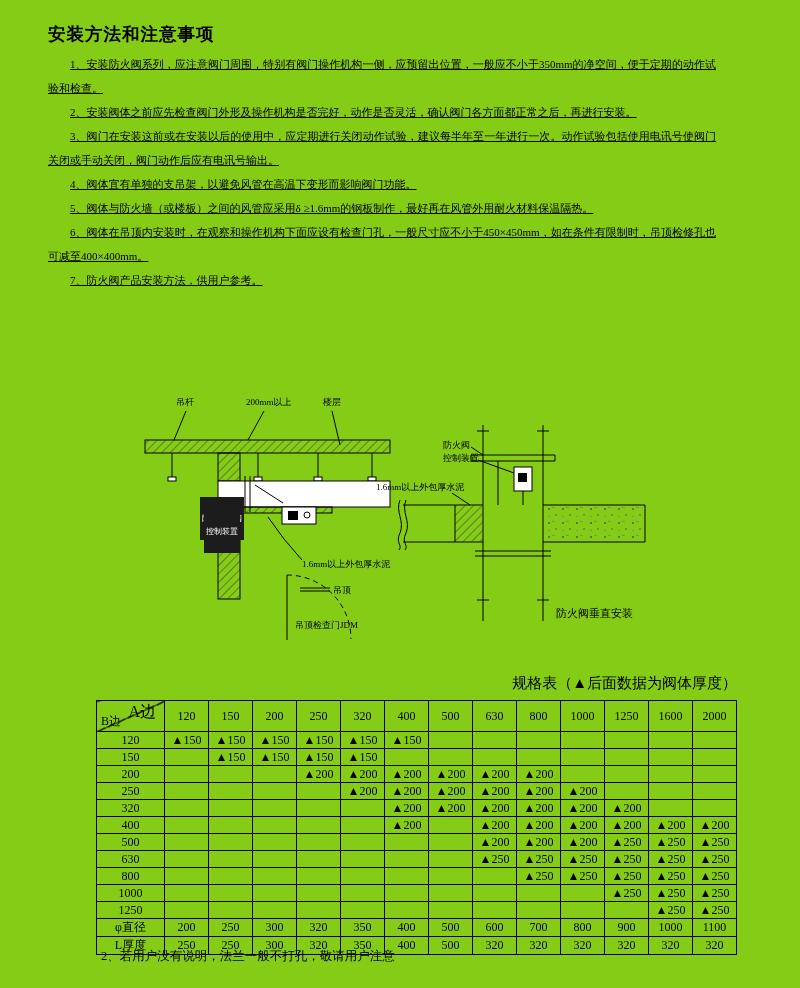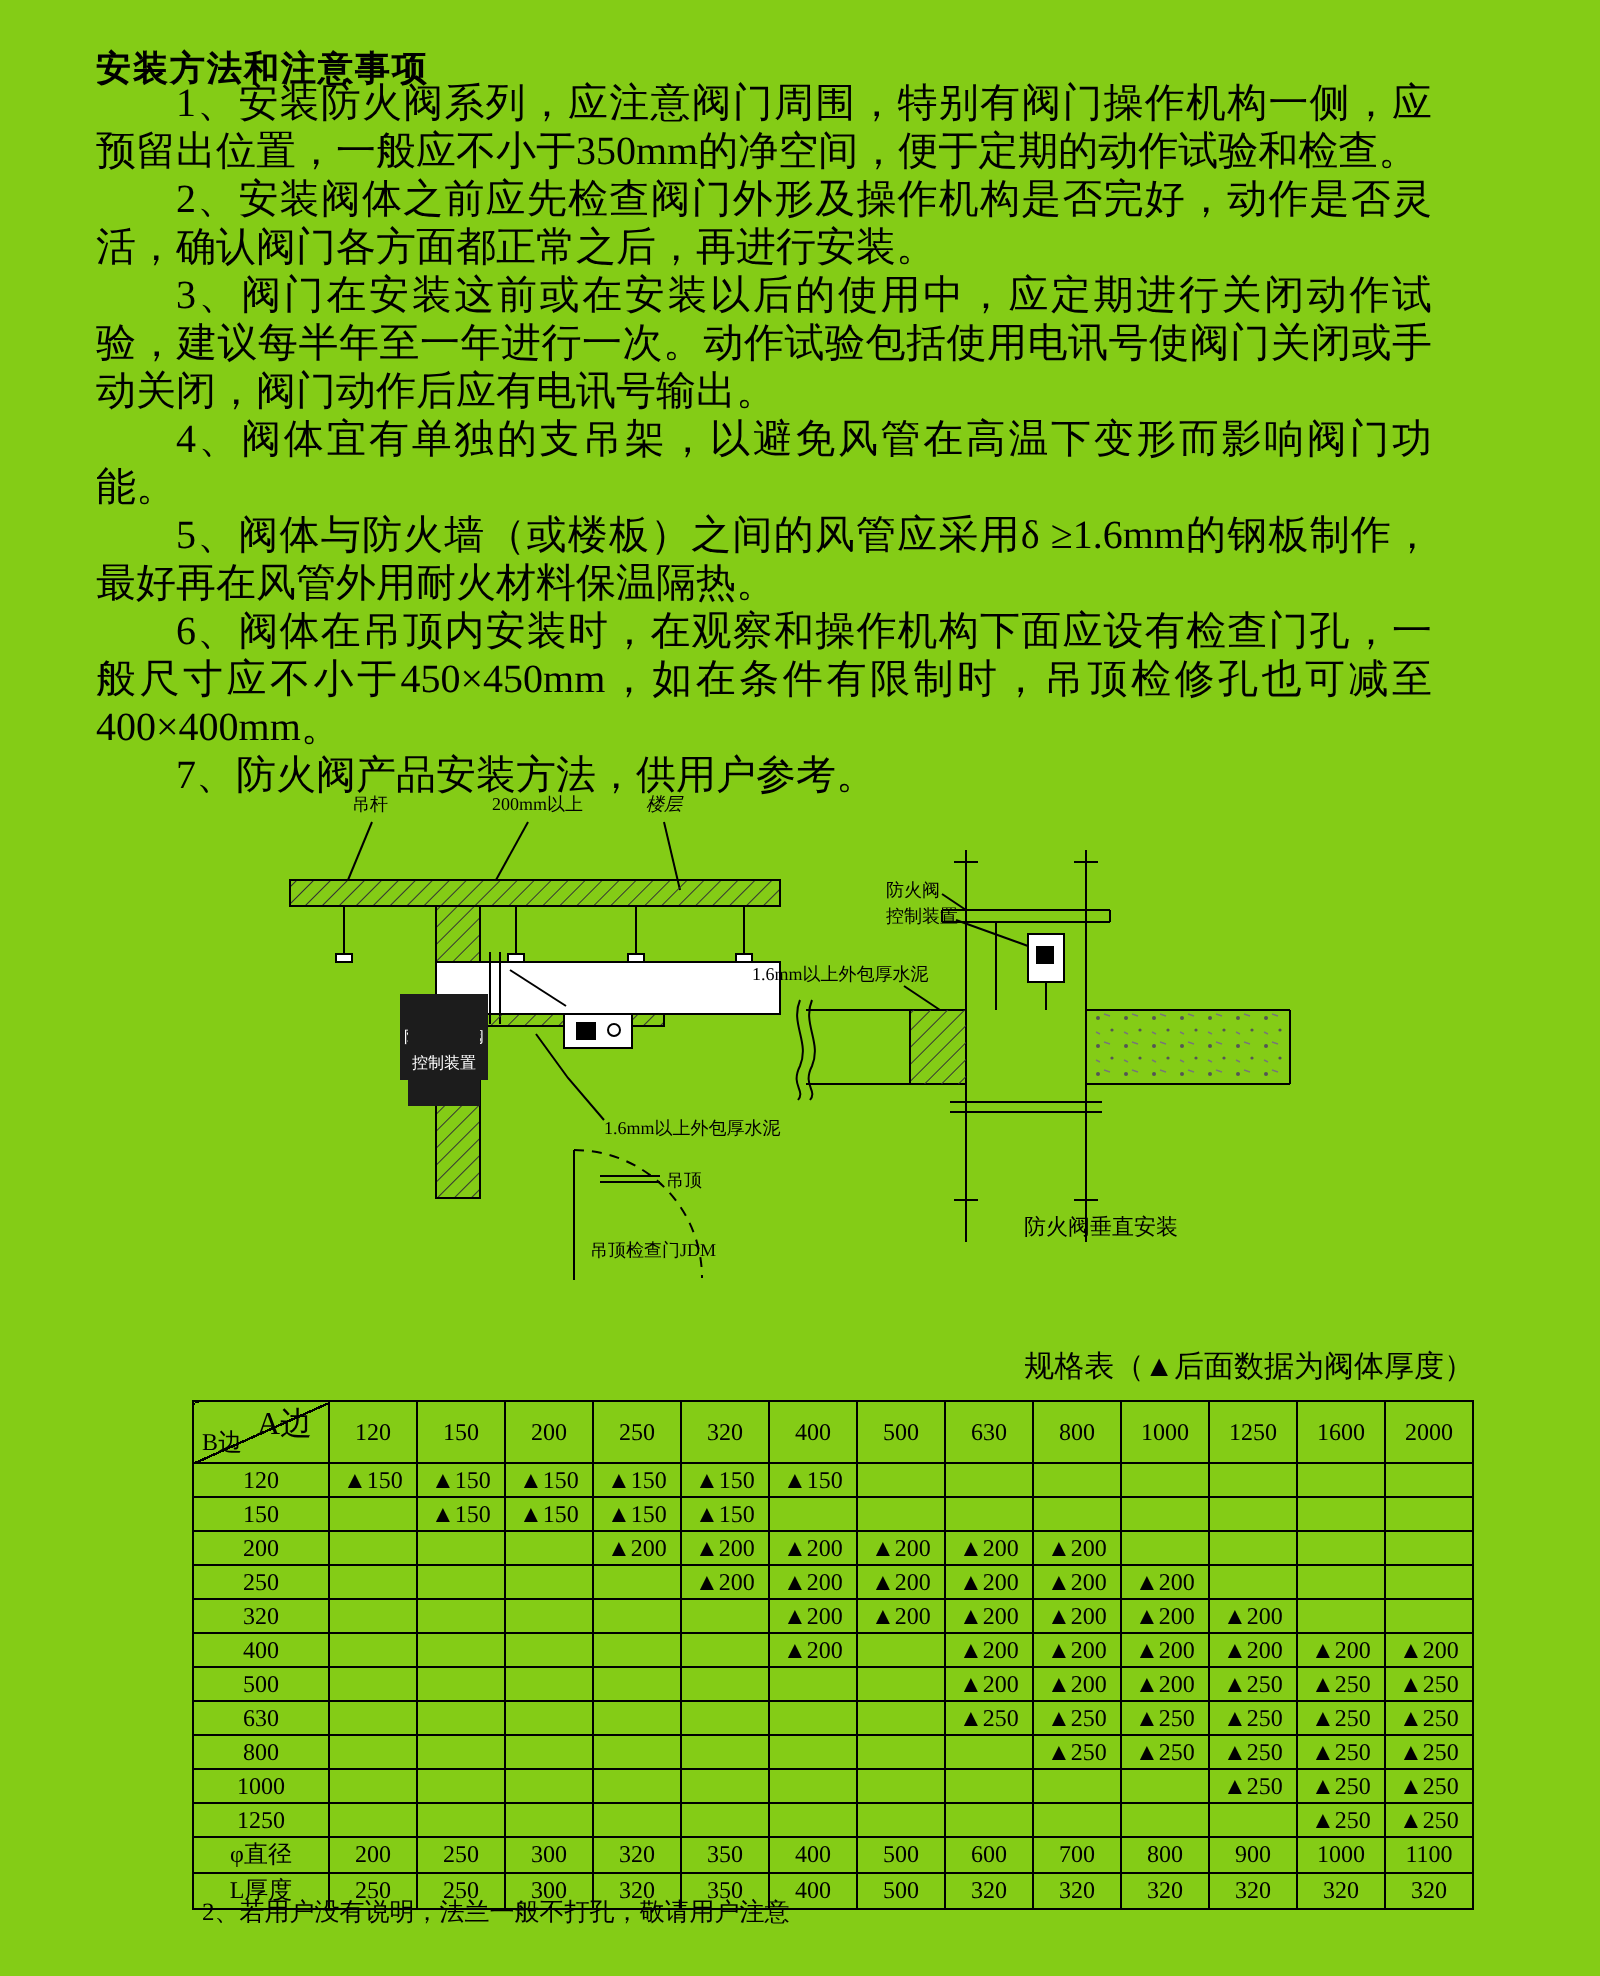--- a/index.html
+++ b/index.html
@@ -1,24 +1,24 @@
 <!DOCTYPE html>
 <html><head>
 <meta charset="utf-8">
 <style>
   html,body{margin:0;padding:0;background:#fff;}
   .page{position:relative;width:800px;height:988px;background:#84cc16;color:#000;
         font-family:"Liberation Serif", serif;overflow:hidden;}
   .doc-title{position:absolute;left:48px;top:22px;font-size:17.5px;font-weight:bold;letter-spacing:1px;}
-  .paras{position:absolute;left:48px;top:40px;width:668px;font-size:20px;line-height:24px;}
+  .paras{position:absolute;left:48px;top:52px;width:668px;font-size:11px;line-height:24px;text-decoration:underline;}
   .paras p{margin:0;text-indent:2em;text-align:justify;}
   .diagram-wrap{position:absolute;left:0;top:393px;width:800px;height:270px;}
   .dlabel{position:absolute;font-size:9px;line-height:11px;white-space:nowrap;color:#000;}
   .dlabel-box{position:absolute;font-size:8px;line-height:11px;white-space:nowrap;background:#1c1c1c;color:#fff;padding:16px 2px;}
-  .dcaption{position:absolute;font-size:11px;white-space:nowrap;color:#000;}
+  .dcaption{position:absolute;font-size:11px;white-space:nowrap;color:#000;margin-left:44px;}
   .table-title{position:absolute;left:96px;top:674px;width:641px;text-align:right;font-size:15px;}
   table.spec{position:absolute;left:96px;top:700px;border-collapse:collapse;table-layout:fixed;
              font-size:12px;font-family:"Liberation Serif", serif;}
   table.spec th, table.spec td{border:1px solid #000;padding:0;text-align:center;font-weight:normal;
              height:16px;overflow:hidden;white-space:nowrap;}
   table.spec thead th{height:30px;}
   col.lblcol{width:68px;} col.datacol{width:44px;}
   th.corner{position:relative;
     background:linear-gradient(to bottom right, transparent calc(50% - 0.6px), #000 calc(50% - 0.6px), #000 calc(50% + 0.6px), transparent calc(50% + 0.6px));}
   .corner-a{position:absolute;top:1px;right:8px;font-size:16px;}
@@ -116,21 +116,21 @@
         <line x1="537" y1="207" x2="549" y2="207"></line>
         <line x1="471" y1="54" x2="483" y2="62"></line>
         <line x1="478" y1="67" x2="514" y2="80"></line>
         <line x1="452" y1="100" x2="470" y2="112"></line>
       </g>
     </svg>
 
     
     <span class="dlabel" style="left:176px;top:4px;">吊杆</span>
     <span class="dlabel" style="left:246px;top:4px;">200mm以上</span>
-    <span class="dlabel" style="left:323px;top:4px;font-style:italic;">楼层</span>
+    <span class="dlabel" style="left:323px;top:4px;">楼层</span>
     <span class="dlabel-box" style="left:200px;top:104px;">防火调节阀</span>
     <span class="dlabel-box" style="left:204px;top:117px;">控制装置</span>
     <span class="dlabel" style="left:302px;top:166px;">1.6mm以上外包厚水泥</span>
     <span class="dlabel" style="left:333px;top:192px;">吊顶</span>
     <span class="dlabel" style="left:295px;top:227px;">吊顶检查门JDM</span>
 
     <span class="dlabel" style="left:443px;top:47px;">防火阀</span>
     <span class="dlabel" style="left:443px;top:60px;">控制装置</span>
     <span class="dlabel" style="left:376px;top:89px;">1.6mm以上外包厚水泥</span>
     <span class="dcaption" style="left:512px;top:213px;">防火阀垂直安装</span>

